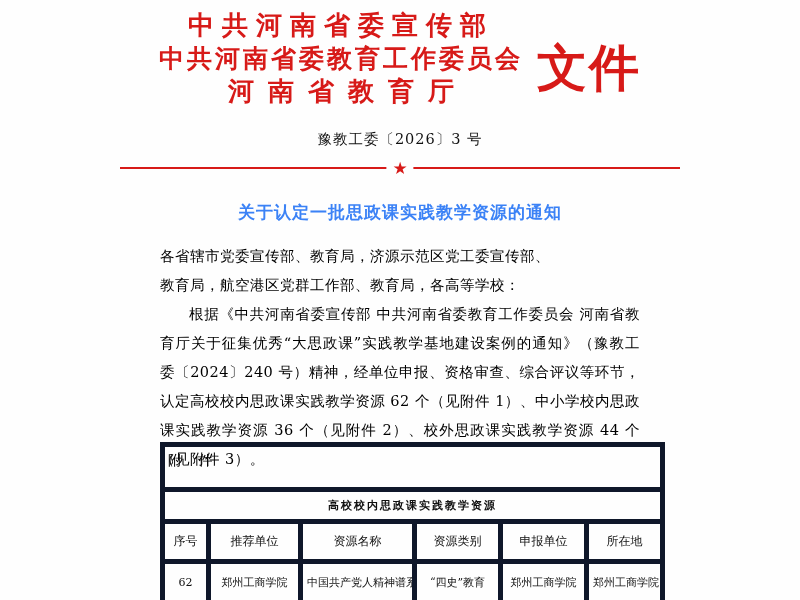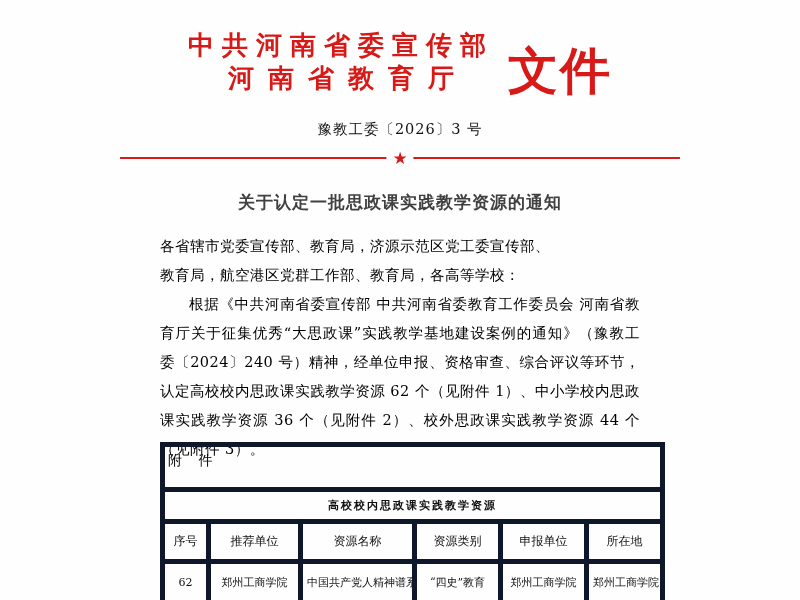--- a/index.html
+++ b/index.html
@@ -19,21 +19,21 @@
     width: 800px;
     height: 600px;
     background: #fefefe;
   }
 
   
   .masthead {
     display: flex;
     align-items: center;
     justify-content: center;
-    padding-top: 27px;
+    padding-top: 10px;
     gap: 10px;
   }
   .masthead-lines {
     display: flex;
     flex-direction: column;
     align-items: center;
     gap: 2px;
   }
   .mh-line {
     color: #d71a18;
@@ -93,21 +93,21 @@
     padding: 0 6px;
   }
 
   
   .doc-title {
     text-align: center;
     font-size: 17px;
     font-weight: bold;
     letter-spacing: 1px;
     margin-top: 26px;
-    color: #404040;
+    color: #3b82f6;
   }
 
   
   .body-text {
     width: 480px;
     margin: 18px auto 0 auto;
     font-size: 14.5px;
     line-height: 2.0;
     letter-spacing: 0.5px;
     text-align: justify;
@@ -192,20 +192,21 @@
   }
 </style>
 </head>
 <body>
 
 <div class="page">
 
   <div class="masthead">
     <div class="masthead-lines">
       <div class="mh-line l1">中共河南省委宣传部</div>
+      <div class="mh-line l2">中共河南省委教育工作委员会</div>
       <div class="mh-line l3">河南省教育厅</div>
     </div>
     <div class="mh-doc">文件</div>
   </div>
 
   <div class="docnum">豫教工委〔2026〕3 号</div>
 
   <div class="divider">
     <div class="bar"></div>
     <div class="star">★</div>

